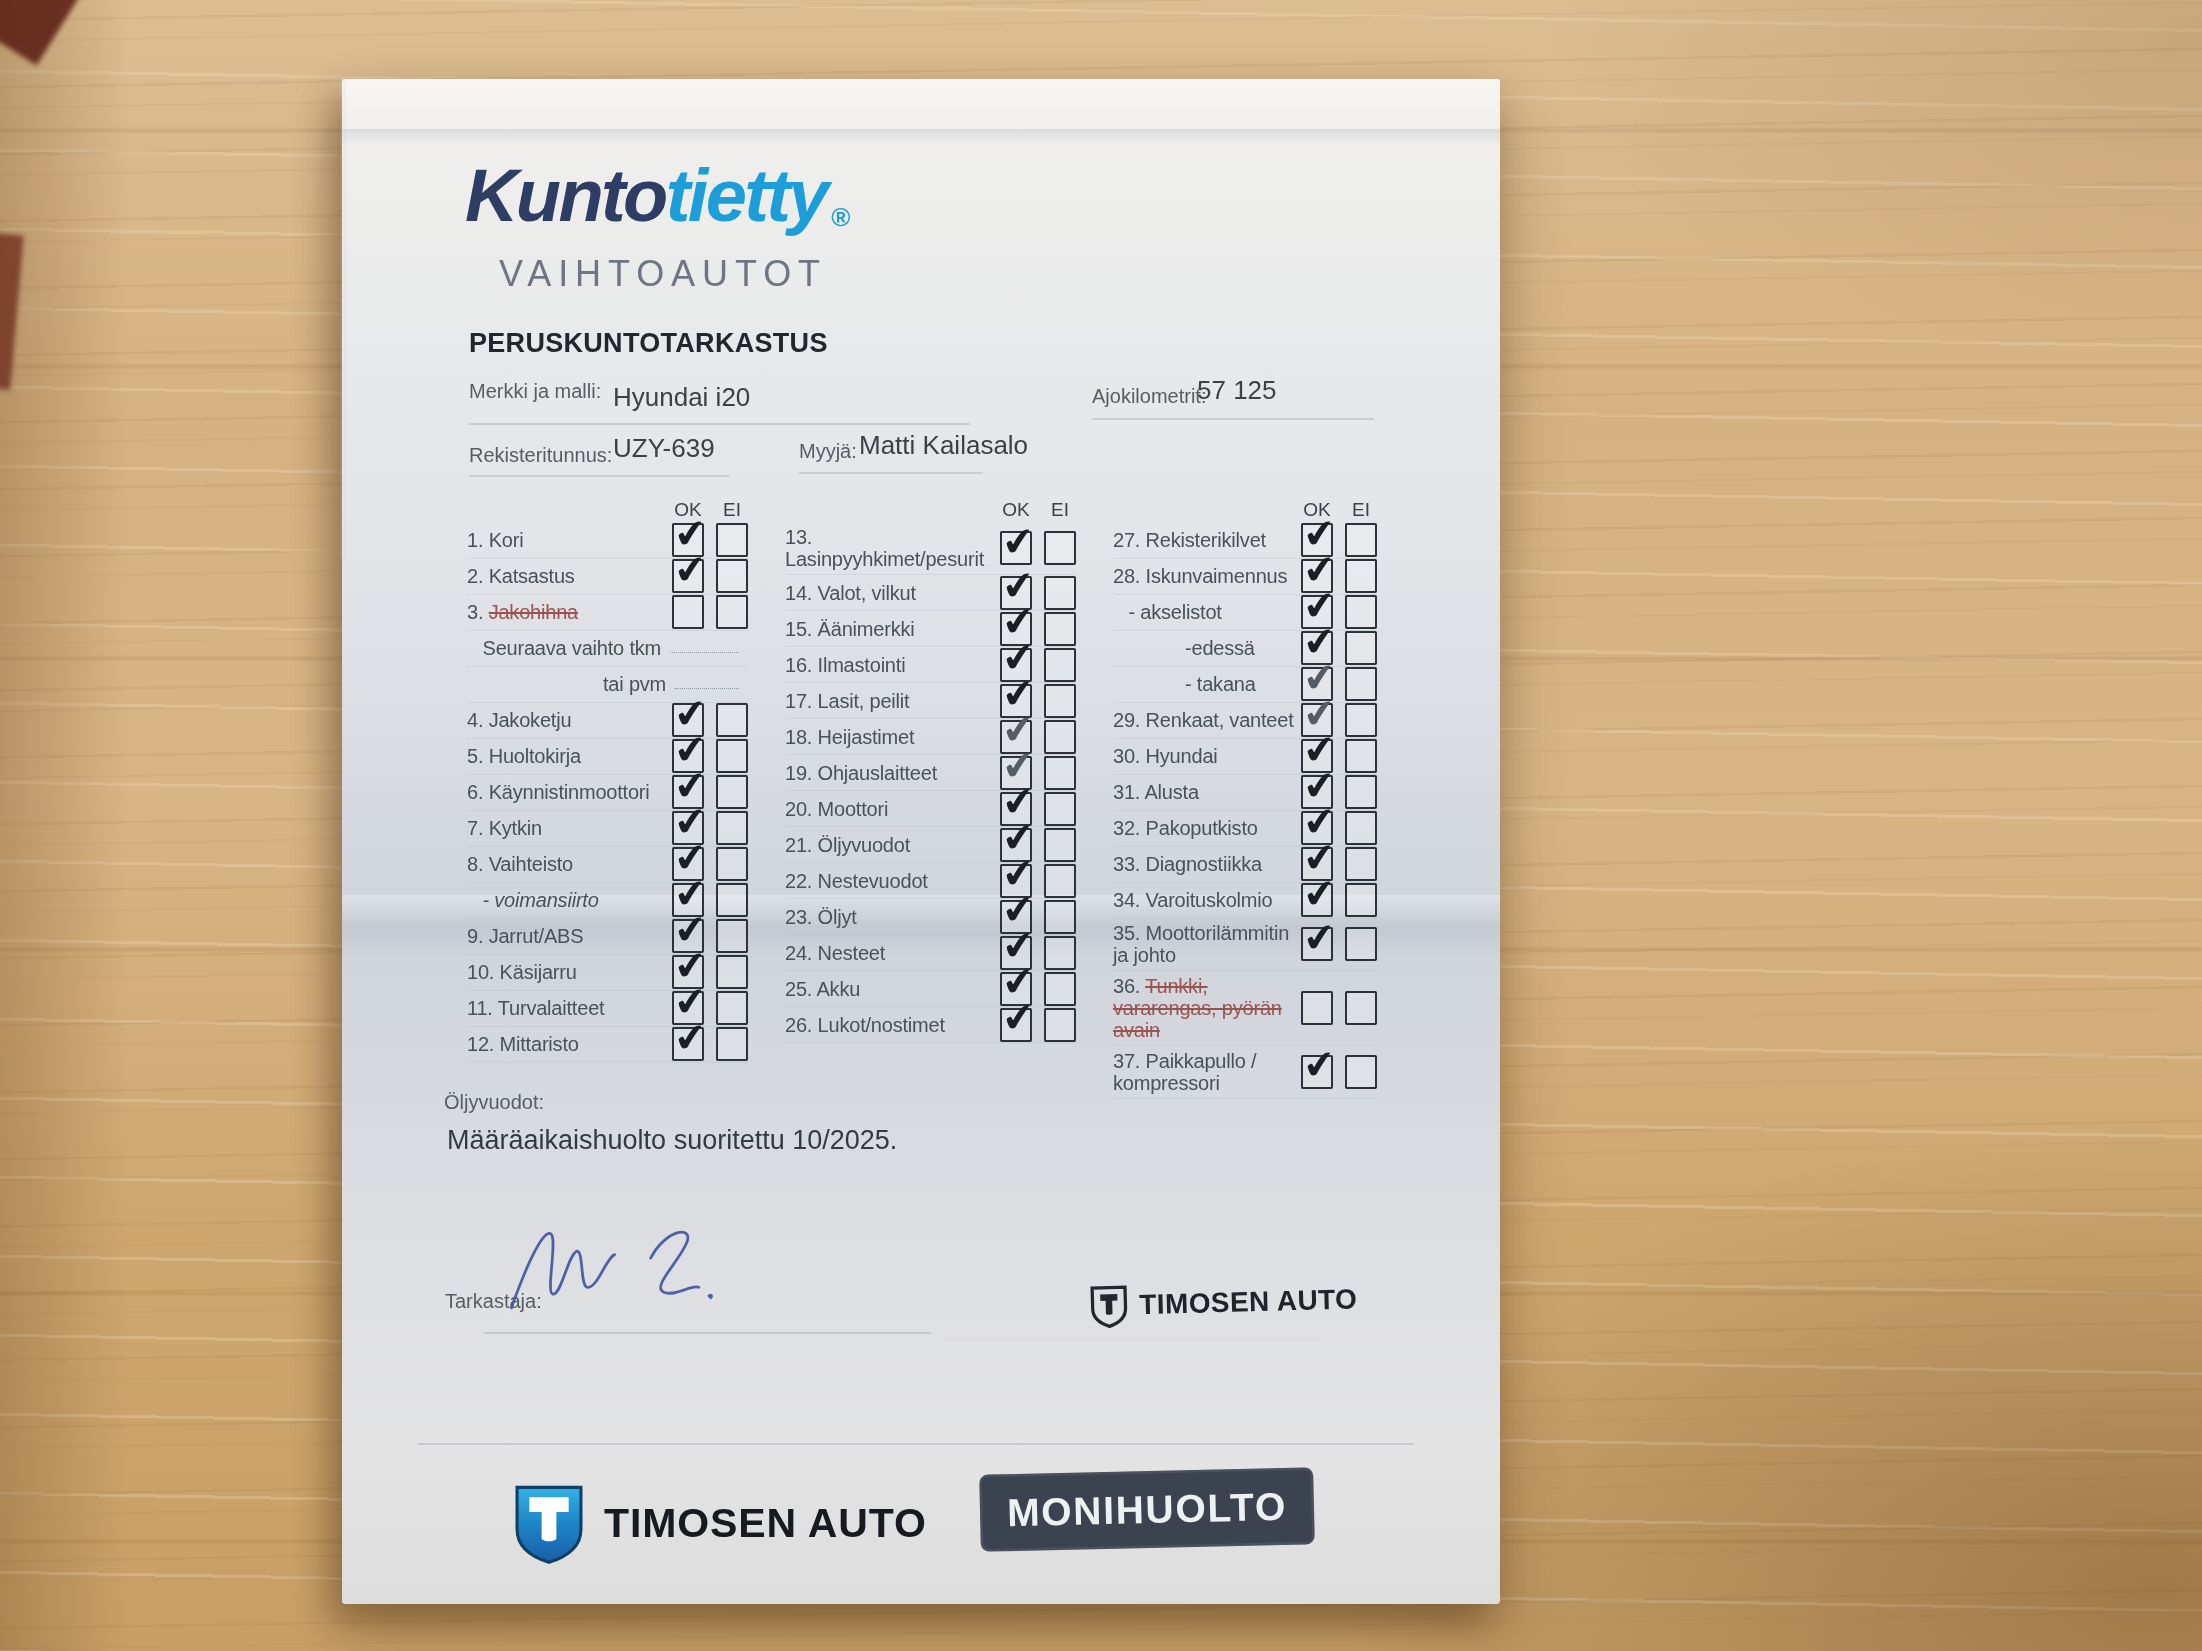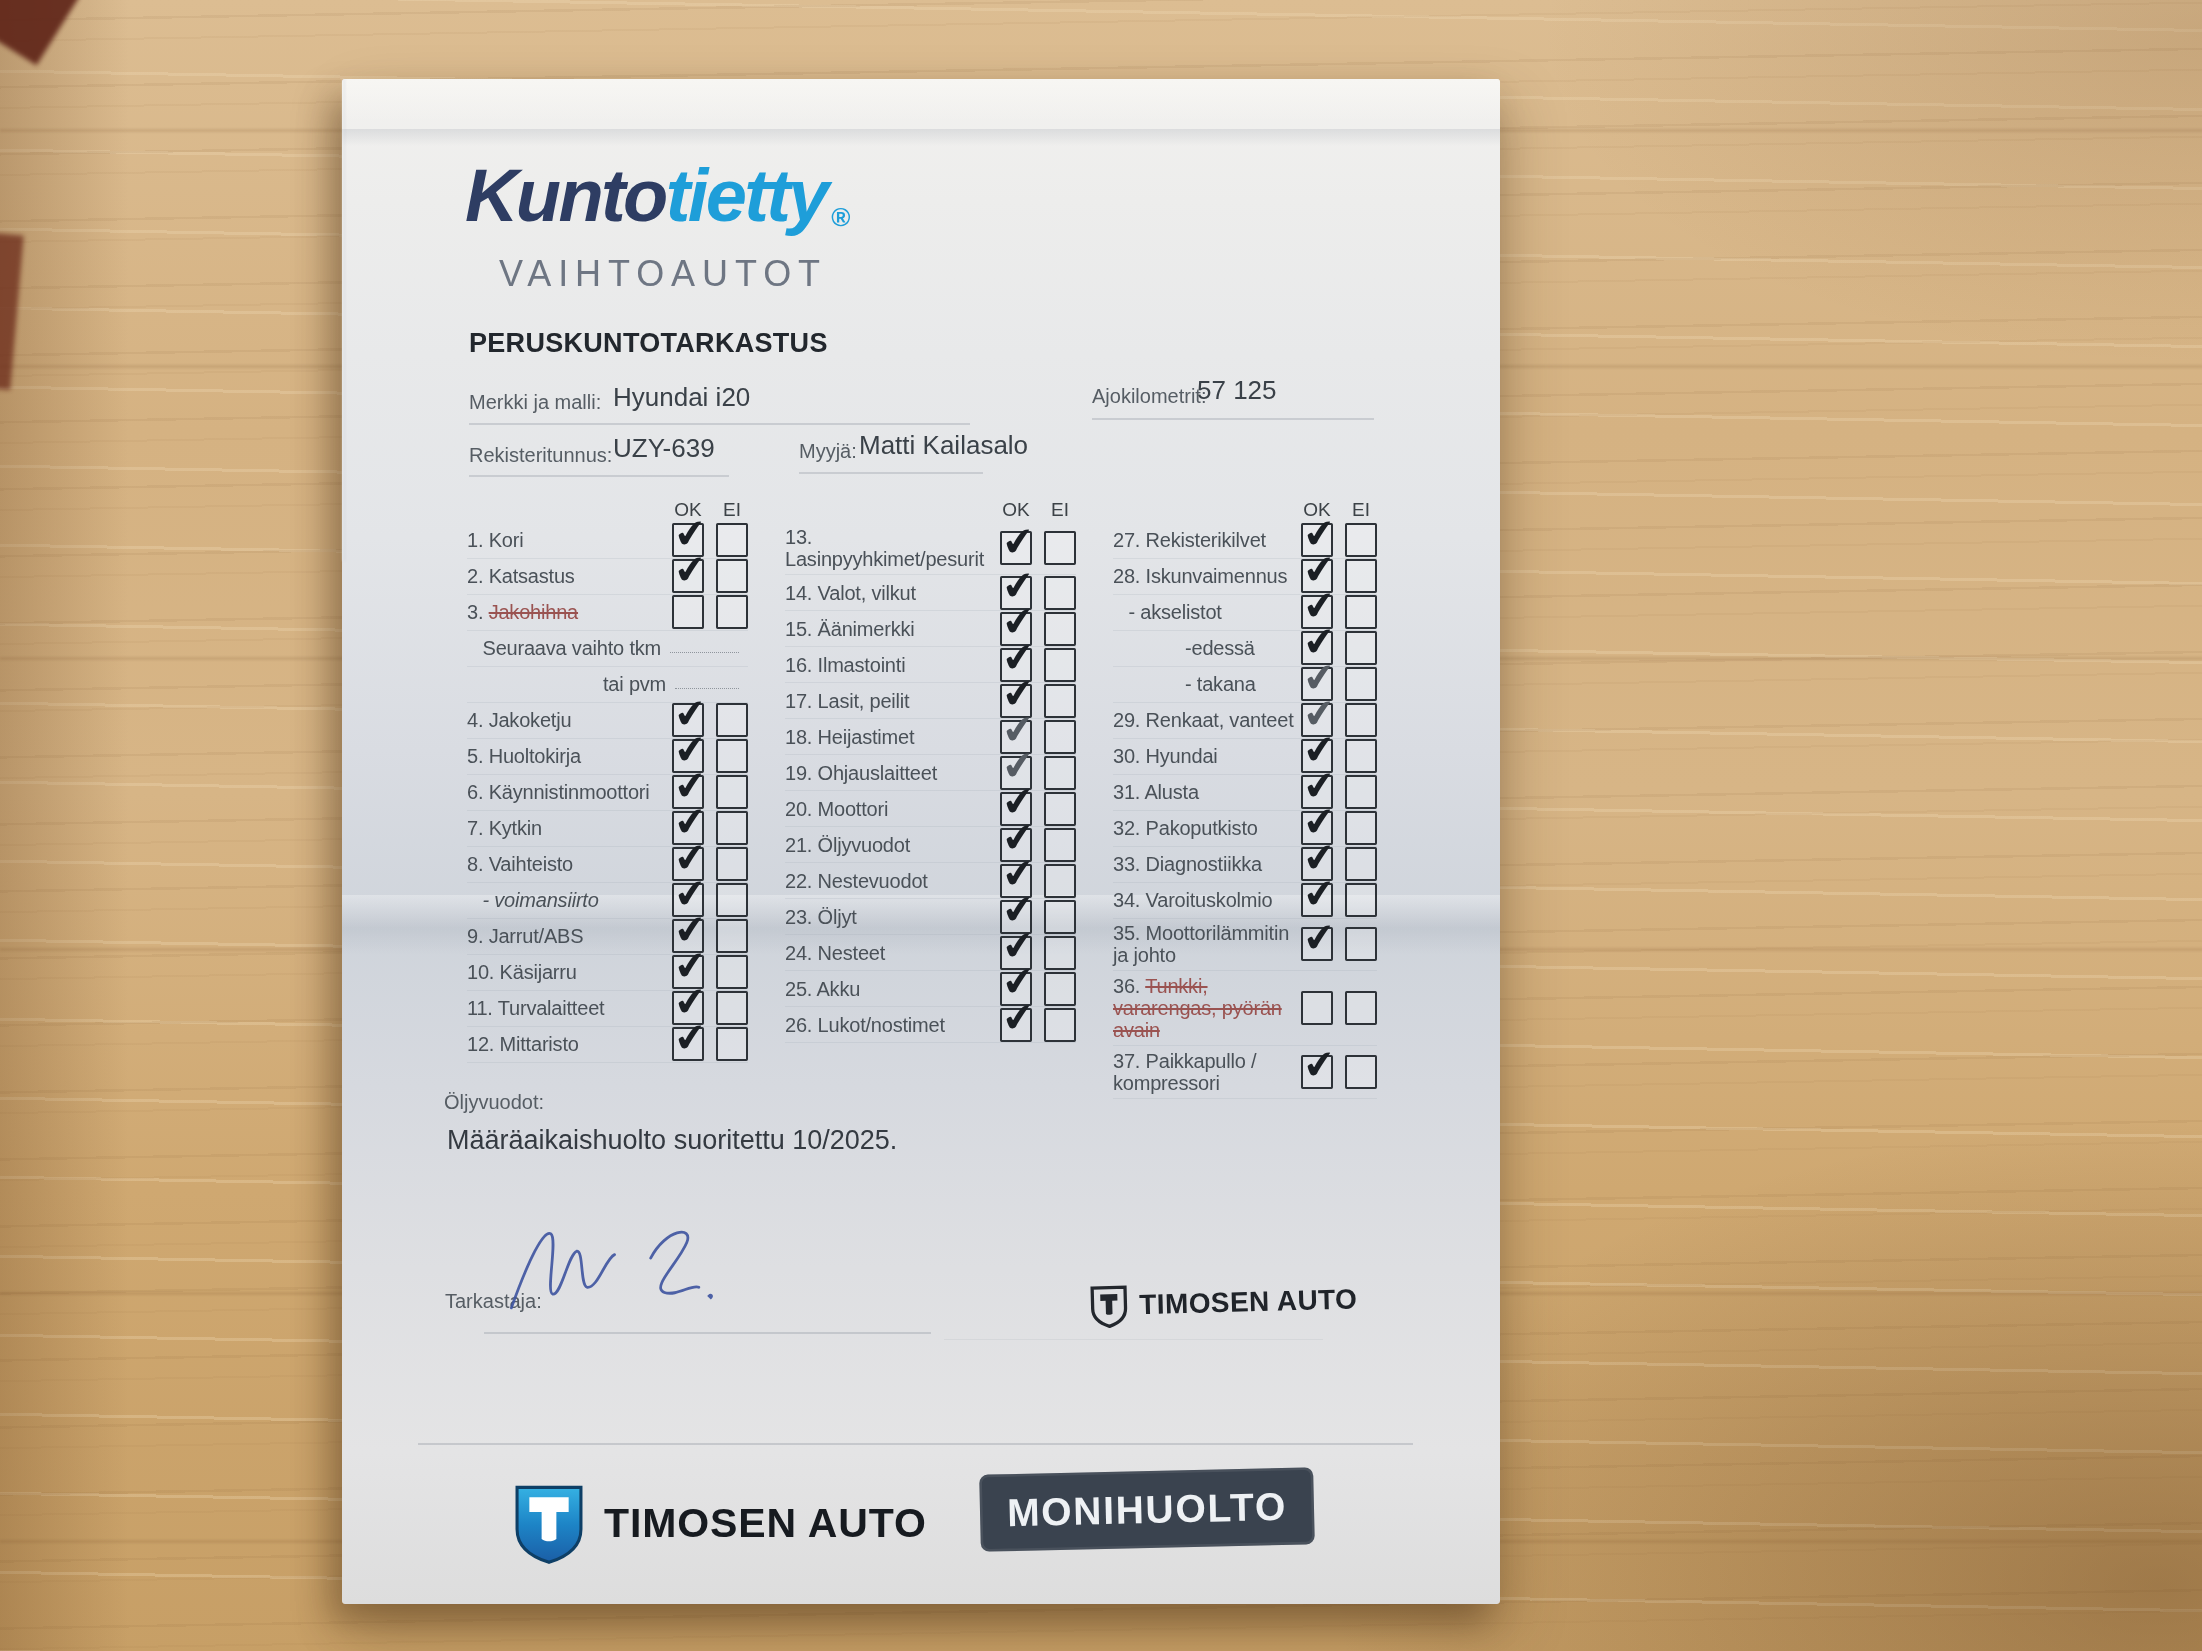--- a/index.html
+++ b/index.html
@@ -105,21 +105,21 @@
 <div id="paper">
   <div class="crease" id="fold-top"></div>
   <div class="crease" id="crease-top"></div>
   <div class="crease" id="crease-mid"></div>
   <div id="crease-left"></div>
 
   <div id="logo"><span class="part1">Kunto</span><span class="part2">tietty</span><span class="reg">®</span></div>
   <div id="subtitle">VAIHTOAUTOT</div>
   <div id="form-title">PERUSKUNTOTARKASTUS</div>
 
-  <div class="f-label" style="left:127px;top:312px">Merkki ja malli:</div>
+  <div class="f-label" style="left:127px;top:301px">Merkki ja malli:</div>
   <div class="f-value" style="left:271px;top:303px">Hyundai i20</div>
   <div class="f-line" style="left:127px;top:344px;width:501px"></div>
 
   <div class="f-label" style="left:750px;top:306px">Ajokilometrit:</div>
   <div class="f-value" style="left:855px;top:296px">57 125</div>
   <div class="f-line" style="left:750px;top:339px;width:282px"></div>
 
   <div class="f-label" style="left:127px;top:365px">Rekisteritunnus:</div>
   <div class="f-value" style="left:271px;top:354px">UZY-639</div>
   <div class="f-line" style="left:127px;top:396px;width:260px"></div>

